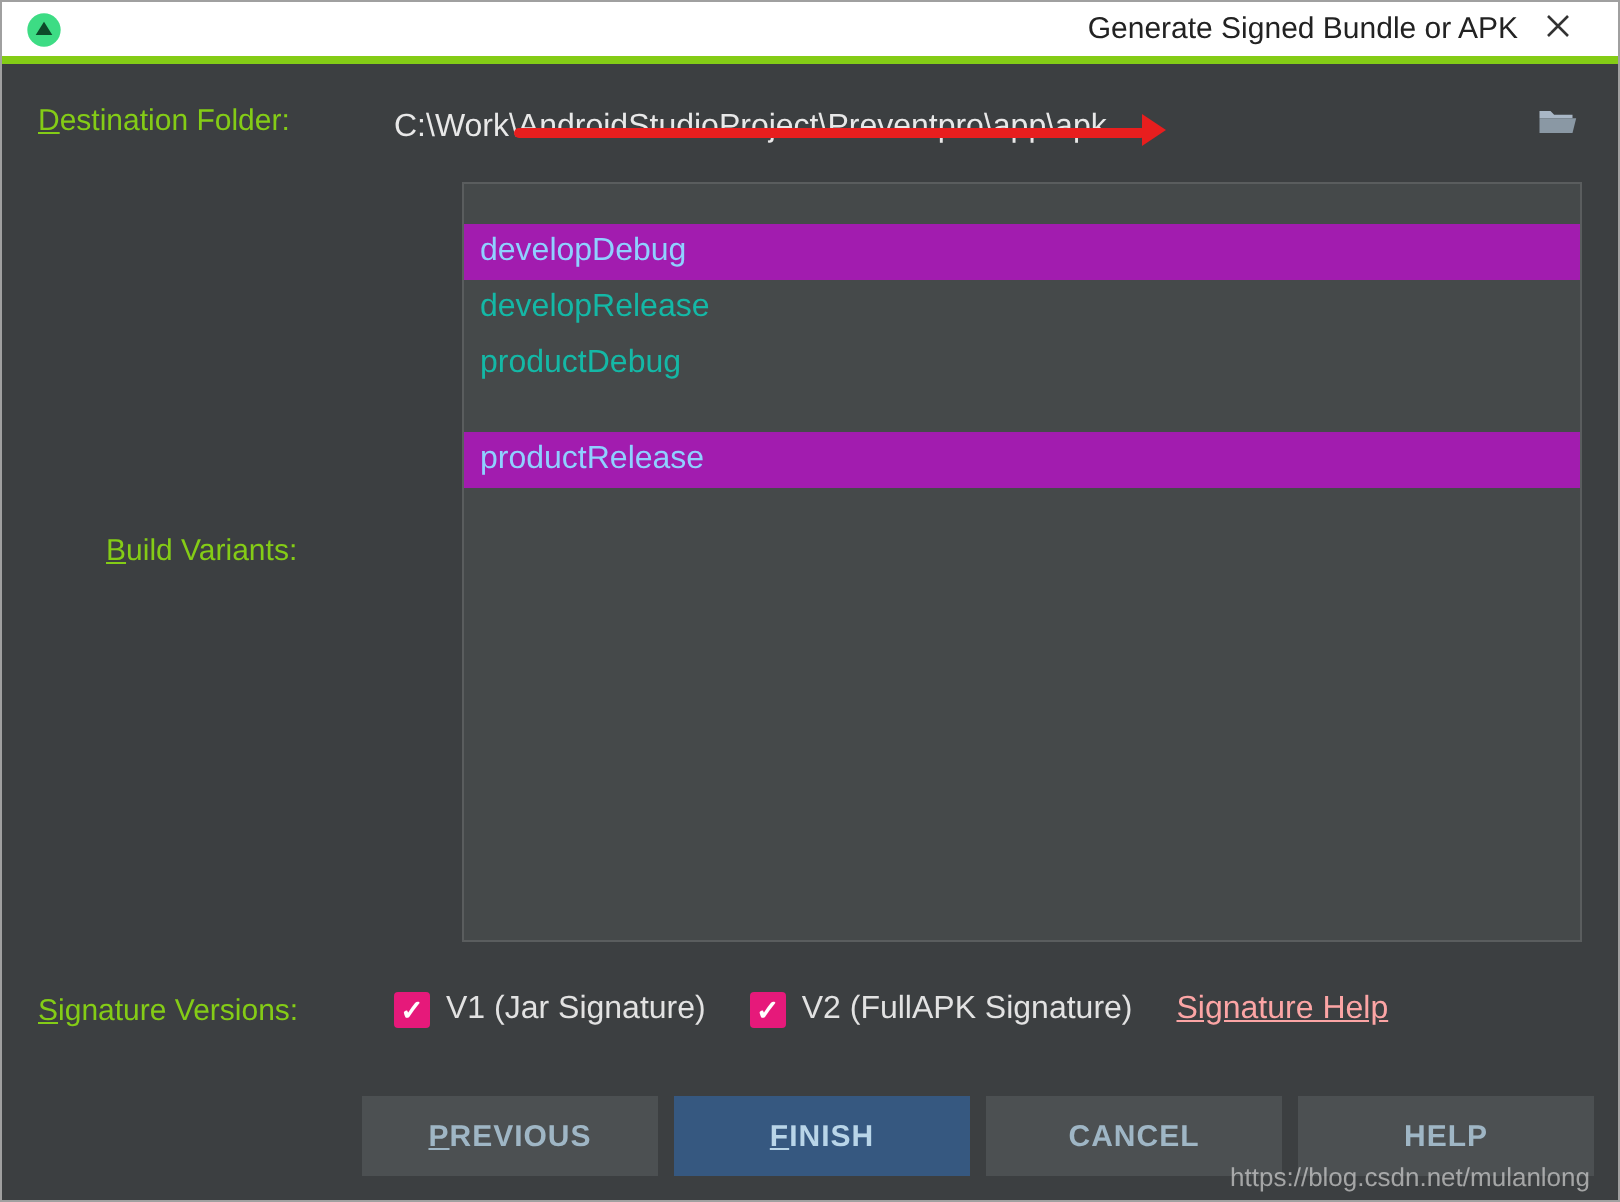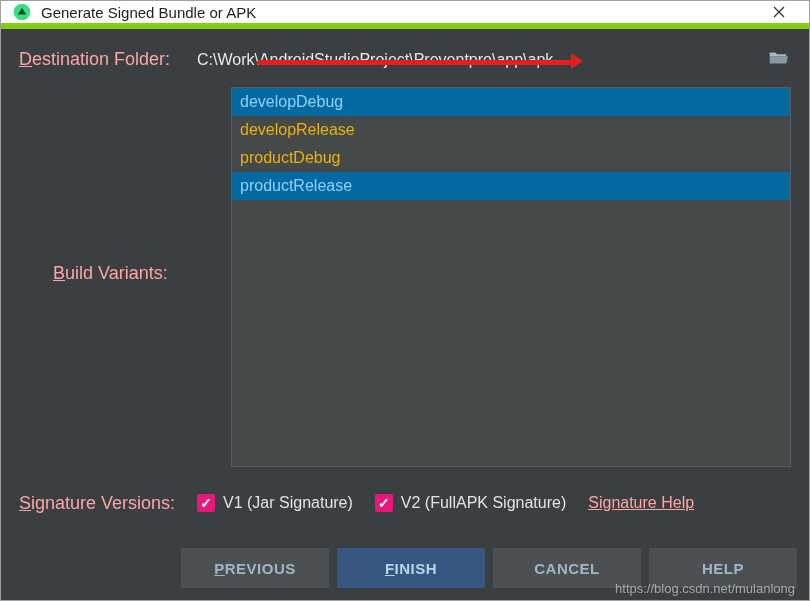--- a/index.html
+++ b/index.html
@@ -8,34 +8,35 @@
     width: 810px; height: 601px;
     background: #3c3f41;
     border: 1px solid #a0a0a0;
     display: flex; flex-direction: column;
   }
   .titlebar {
     height: 36px;
     background: #ffffff;
     display: flex; align-items: center;
     padding: 0 10px;
-    border-bottom: 6px solid #84cc16;
+    border-bottom: 4px solid #84cc16;
+    text-align: right;
   }
   .titlebar .logo { width: 22px; height: 22px; margin-right: 8px; display:flex; align-items:center; justify-content:center;}
   .titlebar .title { font-size: 15px; color: #222; flex: 1; }
   .titlebar .close { width: 40px; text-align: center; font-size: 15px; color: #333; cursor: pointer;}
   .body {
     flex: 1;
     padding: 18px 18px 10px 18px;
     color: #d6d6d6;
     font-size: 16px;
     display: flex; flex-direction: column;
   }
   .row { display: flex; align-items: flex-start; margin-bottom: 14px; }
-  .label-col { width: 178px; color: #fca5a5; font-size: 18px; padding-top: 2px;}
+  .label-col { width: 178px; color: #84cc16; font-size: 15px; padding-top: 2px;}
   .label-col .ul { text-decoration: underline; }
   .path-cell { flex:1; display:flex; align-items:center;justify-content:space-between; }
   .path-text { flex:1; font-size: 16px; color: #e8e8e8; position: relative; white-space: nowrap; overflow:hidden;}
   .redact {
     position: absolute;
     left: 60px; width: 316px; top: 50%; transform: translateY(-50%);
     height: 0;
   }
   .redact::before {
     content:"";
@@ -56,27 +57,28 @@
   .listbox {
     flex:1;
     background: #45494a;
     border: 1px solid #5a5d5e;
     height: 380px;
     overflow: hidden;
   }
   .listbox .item {
     padding: 3px 8px;
     font-size: 16px;
-    color: #eab308;
+    color: #14b8a6;
     cursor: pointer;
     line-height: 22px;
   }
   .listbox .item.selected {
-    background: #0369a1;
+    background: #a21caf;
     color: #8fd0ff;
+    margin-top: 20px;
   }
   .sig-row { margin-top: 10px; align-items:center;}
   .checkbox {
     display:inline-flex; align-items:center; margin-right: 22px;
     font-size: 16px; color: #e2e2e2; cursor:pointer;
   }
   .checkbox .box {
     width: 18px; height: 18px; background: #e6197a; border-radius: 2px;
     margin-right: 8px; display:flex; align-items:center; justify-content:center;
     color:#fff; font-size: 14px; font-weight: bold;

